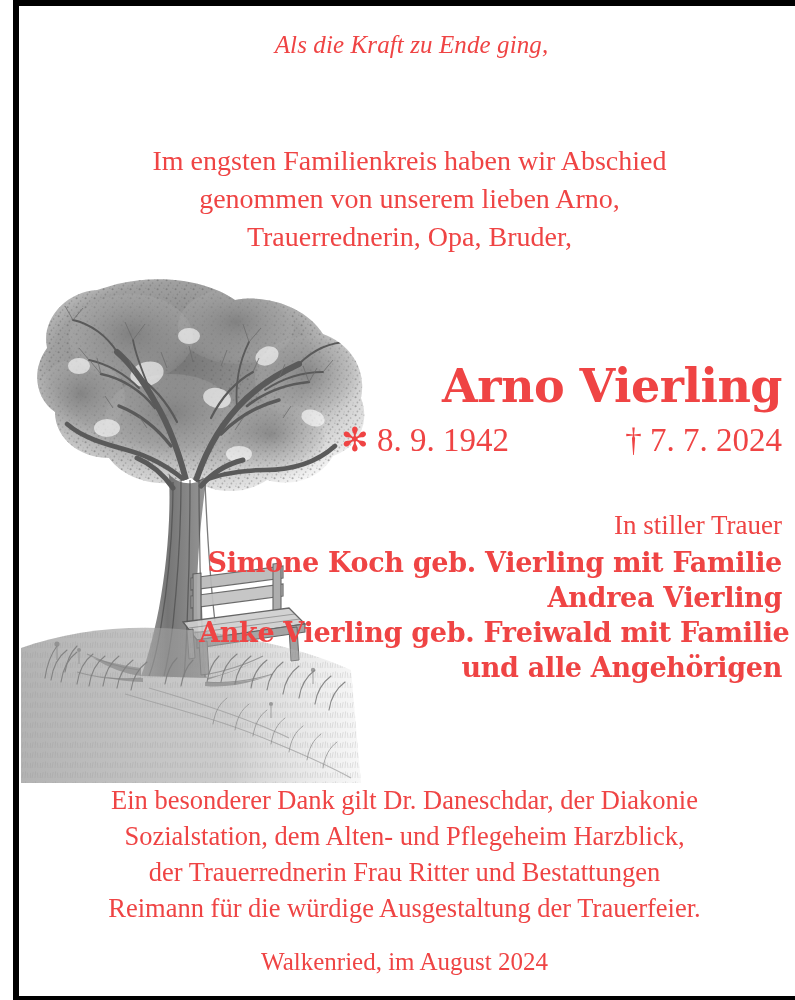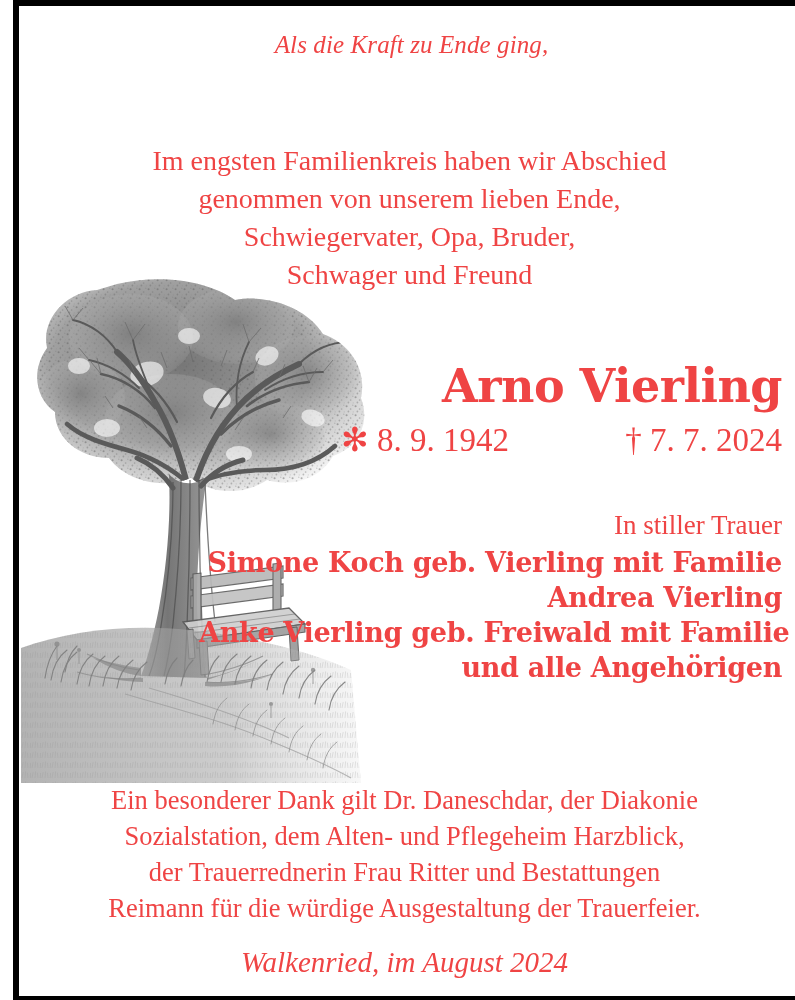--- a/index.html
+++ b/index.html
@@ -116,24 +116,23 @@
     font-size: 26.5px;
     line-height: 36px;
   }
   .thanks div { white-space: nowrap; }
 
   .place-date {
     left: 0;
     right: 14px;
     top: 940px;
     text-align: center;
-    font-size: 29px;
+    font-size: 25px;
     line-height: 32px;
     white-space: nowrap;
-    font-style: italic;
   }
 </style>
 </head>
 <body>
 
 <div class="notice">
 
   <div class="illustration">
     <svg viewBox="0 0 380 505" xmlns="http://www.w3.org/2000/svg" aria-hidden="true">
       <defs>
@@ -326,23 +325,22 @@
       </g>
     </svg>
   </div>
 
   <div class="layer verse">
     <div>Als die Kraft zu Ende ging,</div>
   </div>
 
   <div class="layer intro">
     <div>Im engsten Familienkreis haben wir Abschied</div>
-    <div>genommen von unserem lieben Ende,</div>
-    <div>Schwiegervater, Opa, Bruder,</div>
-    <div>Schwager und Freund</div>
+    <div>genommen von unserem lieben Arno,</div>
+    <div>Trauerrednerin, Opa, Bruder,</div>
   </div>
 
   <div class="layer name-block">
     <div class="deceased-name">Arno Vierling</div>
     <div class="dates">
       <span>✻ 8. 9. 1942</span>
       <span>† 7. 7. 2024</span>
     </div>
   </div>
 

